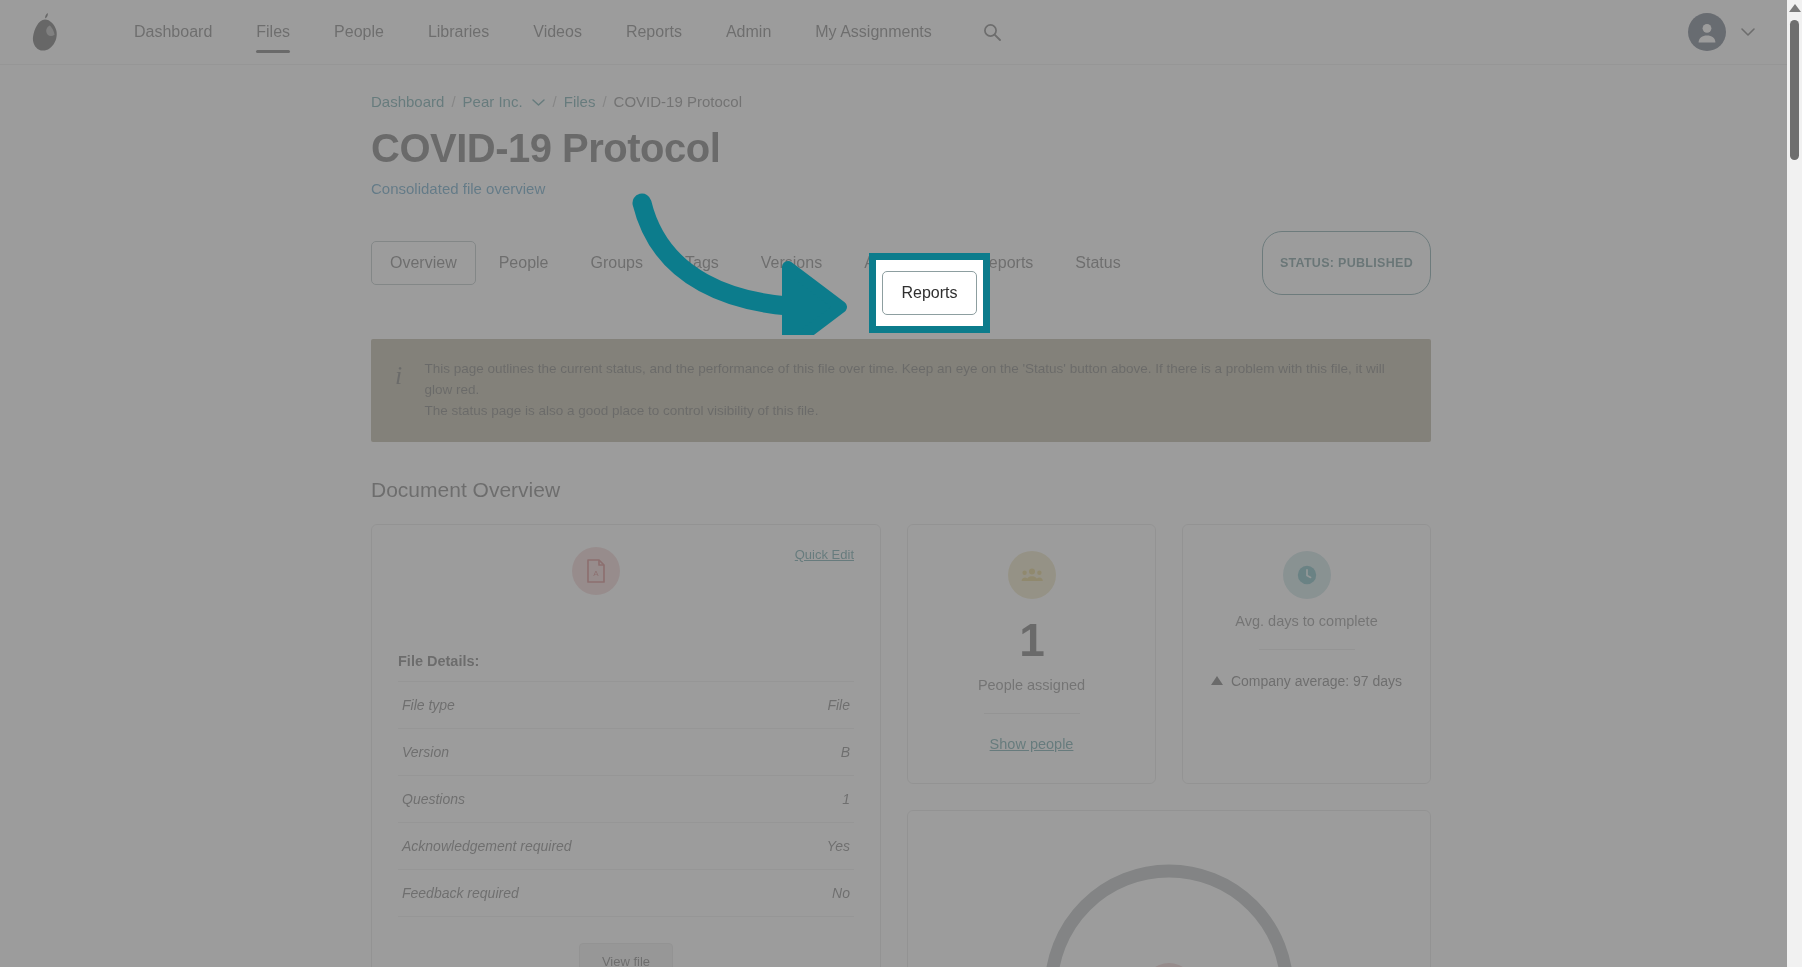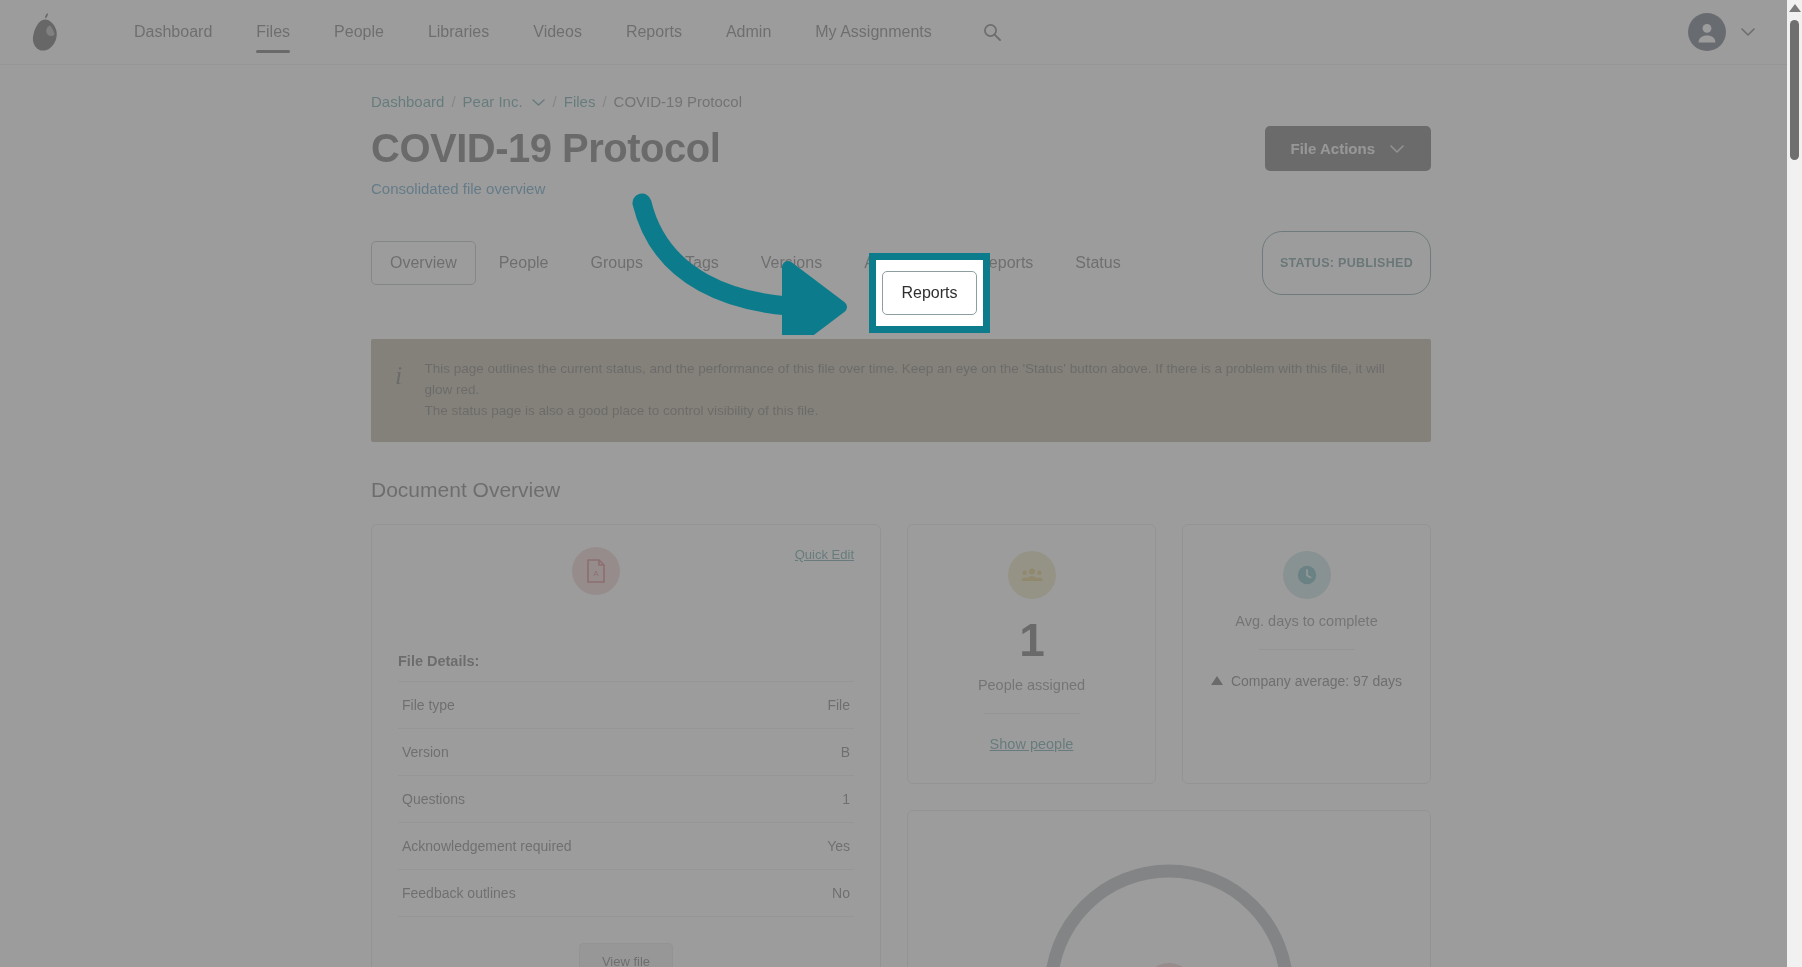--- a/index.html
+++ b/index.html
@@ -111,21 +111,21 @@
   .card { border: 1px solid #d6d6d6; border-radius: 6px; background: #fff; }
 
   
   .fd-card { padding: 22px 26px 26px; position: relative; min-height: 455px; }
   .fd-top { display: flex; align-items: flex-start; justify-content: space-between; }
   .fd-icon-wrap { flex: 1; display: flex; justify-content: center; }
   .circle-icon { width: 48px; height: 48px; border-radius: 50%; display: flex; align-items: center; justify-content: center; }
   .circle-red { background: #e6b8b8; }
   .quick-edit { color: #0f6b72; font-size: 13px; text-decoration: underline; white-space: nowrap; cursor: pointer; }
   .fd-label { font-size: 14.5px; font-weight: 700; color: #262626; margin-top: 58px; }
-  table.fd-table { width: 100%; border-collapse: collapse; margin-top: 12px; }
+  table.fd-table { width: 100%; border-collapse: collapse; margin-top: 12px; font-style: italic; }
   table.fd-table td { font-size: 14px; color: #333; padding: 15px 4px; border-top: 1px solid #e2e2e2; }
   table.fd-table tr:last-child td { border-bottom: 1px solid #e2e2e2; }
   table.fd-table td.val { text-align: right; width: 110px; }
   .view-file-wrap { display: flex; justify-content: center; margin-top: 26px; }
   .view-file-btn {
     background: #e9e9e9; border: 1px solid #d4d4d4; border-radius: 4px;
     font-size: 13px; color: #2e2e2e; padding: 10px 22px; cursor: pointer;
     font-family: Liberation Sans, sans-serif;
   }
 
@@ -213,28 +213,20 @@
         <a class="bc-link" href="#">Files</a>
         <span class="bc-sep">/</span>
         <span class="bc-current">COVID-19 Protocol</span>
       </div>
 
       <div class="title-row">
         <div>
           <h1 class="page-title">COVID-19 Protocol</h1>
           <div class="subtitle">Consolidated file overview</div>
         </div>
-        <button class="file-actions-btn">
-          <span>File Actions</span>
-          <span>
-            <svg width="16" height="10" viewBox="0 0 16 10" aria-hidden="true">
-              <polyline points="2,2 8,8 14,2" fill="none" stroke="#cfcfcf" stroke-width="1.6" stroke-linecap="round" stroke-linejoin="round"></polyline>
-            </svg>
-          </span>
-        </button>
       </div>
 
       <div class="tabs-row">
         <div class="tabs">
           <button class="tab selected">Overview</button>
           <button class="tab">People</button>
           <button class="tab">Groups</button>
           <button class="tab">Tags</button>
           <button class="tab">Versions</button>
           <button class="tab">Approvals</button>
@@ -285,21 +277,21 @@
                 </tr>
                 <tr>
                   <td>Questions</td>
                   <td class="val">1</td>
                 </tr>
                 <tr>
                   <td>Acknowledgement required</td>
                   <td class="val">Yes</td>
                 </tr>
                 <tr>
-                  <td>Feedback outlines</td>
+                  <td>Feedback required</td>
                   <td class="val">No</td>
                 </tr>
               </tbody>
             </table>
 
             <div class="view-file-wrap">
               <button class="view-file-btn">View file</button>
             </div>
           </div>
         </div>

